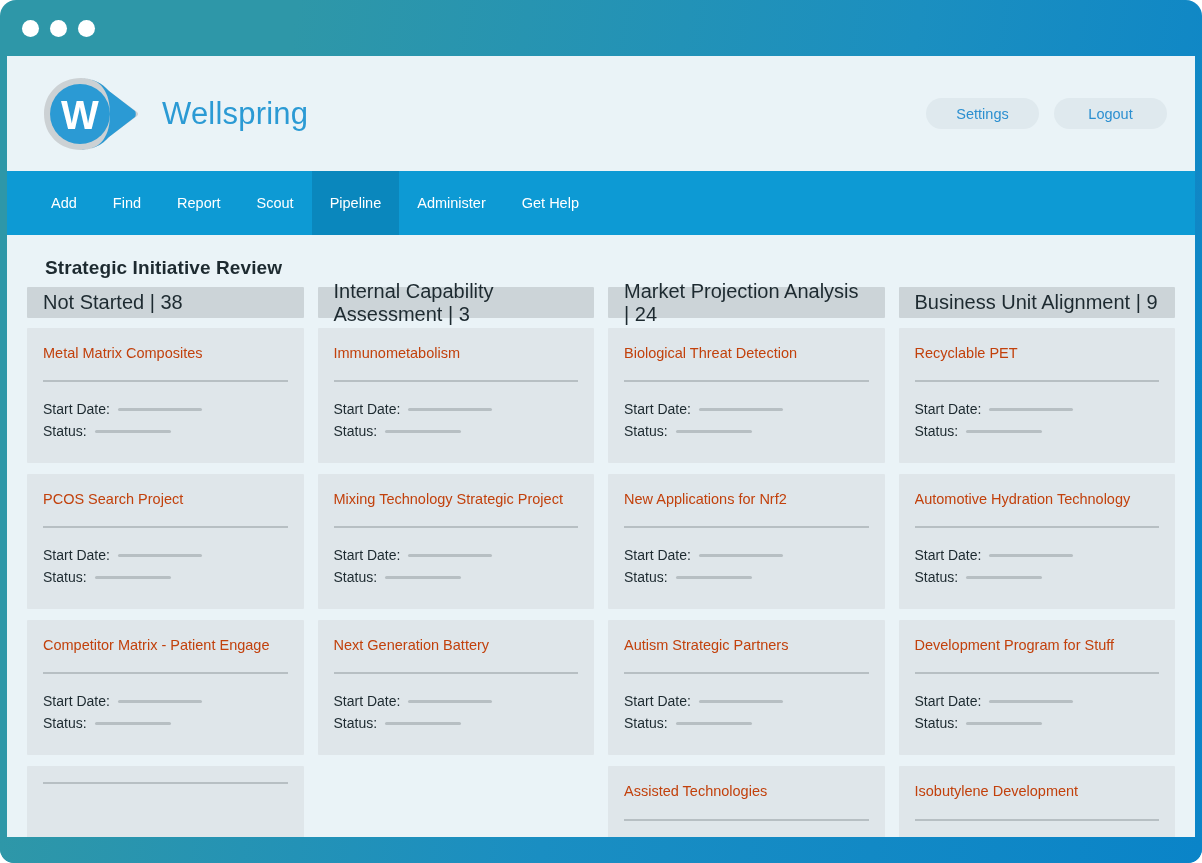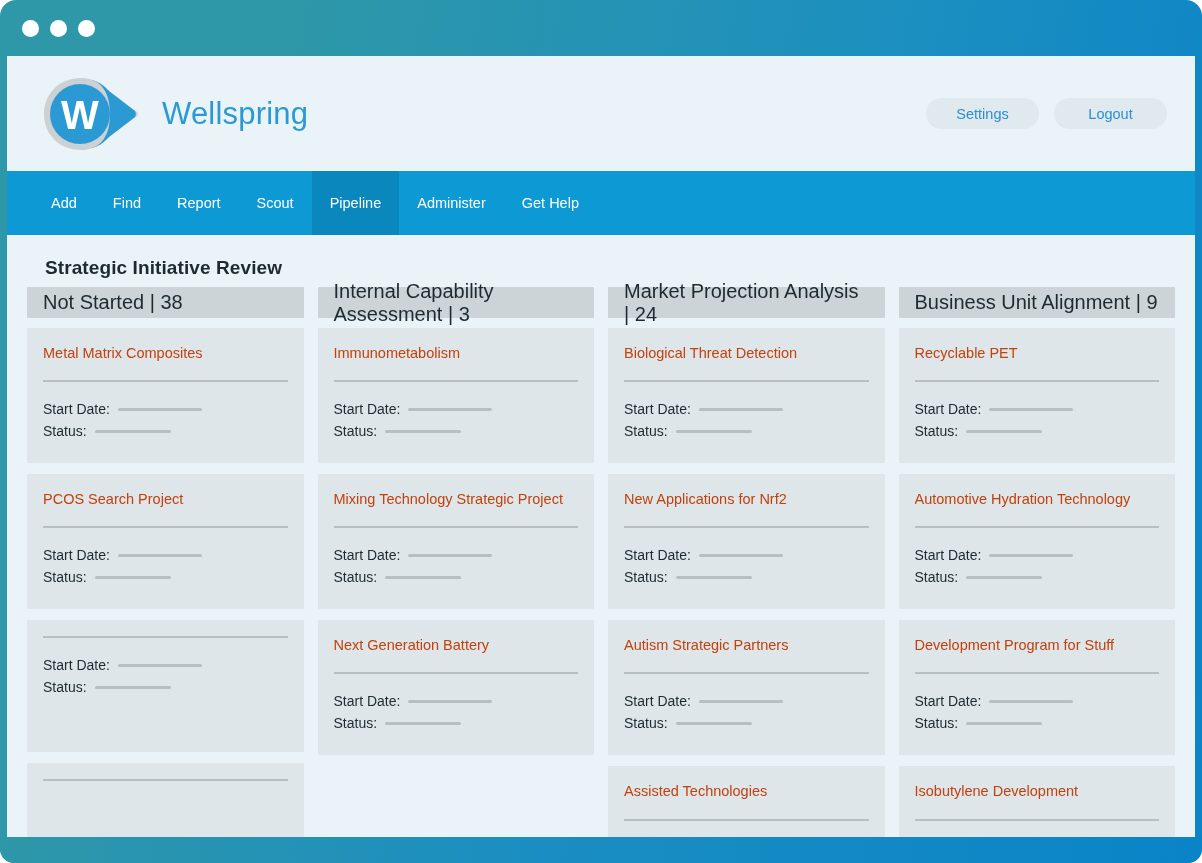--- a/index.html
+++ b/index.html
@@ -273,20 +273,21 @@
               <div class="card-field">
                 <span class="field-label">Start Date:</span>
                 <span class="field-placeholder long"></span>
               </div>
               <div class="card-field">
                 <span class="field-label">Status:</span>
                 <span class="field-placeholder short"></span>
               </div>
             </div>
             <div class="card">
+              <div class="card-title">Competitor Matrix - Patient Engage</div>
               <div class="card-divider"></div>
               <div class="card-field">
                 <span class="field-label">Start Date:</span>
                 <span class="field-placeholder long"></span>
               </div>
               <div class="card-field">
                 <span class="field-label">Status:</span>
                 <span class="field-placeholder short"></span>
               </div>
             </div>

